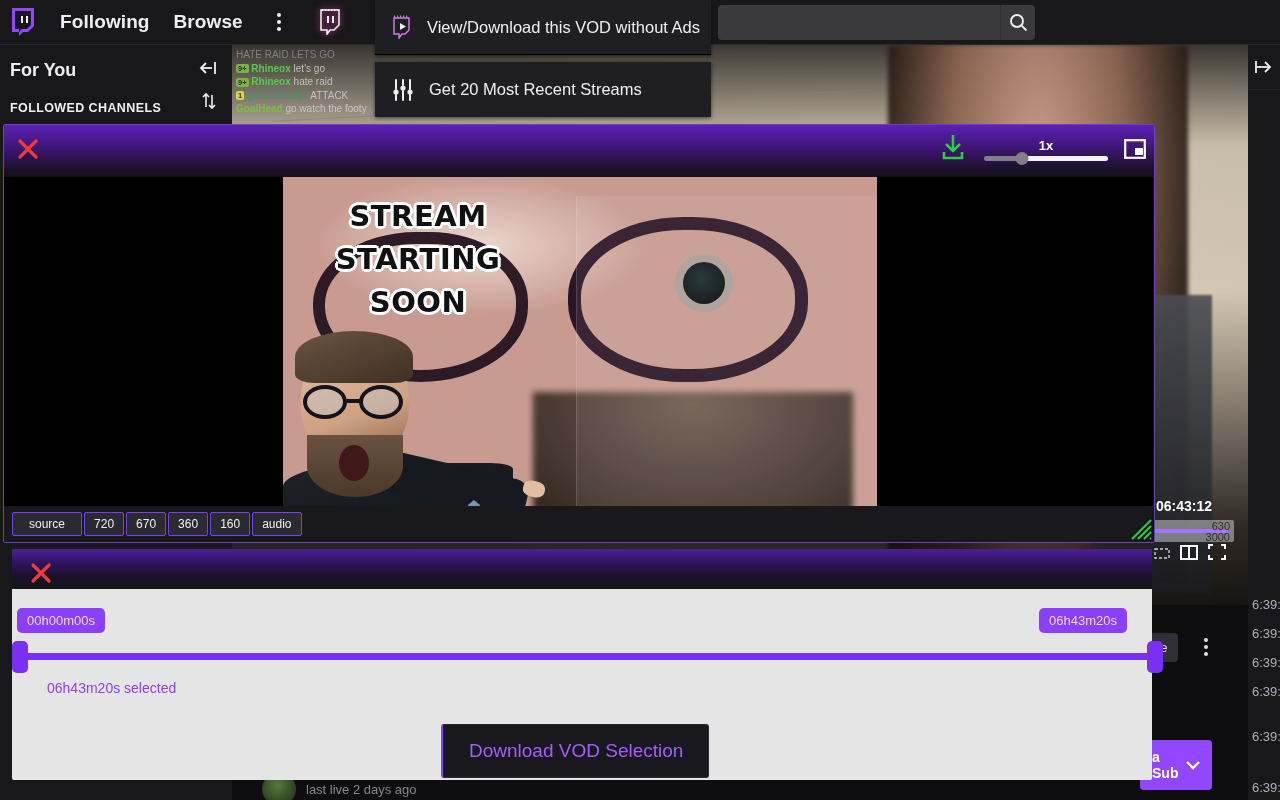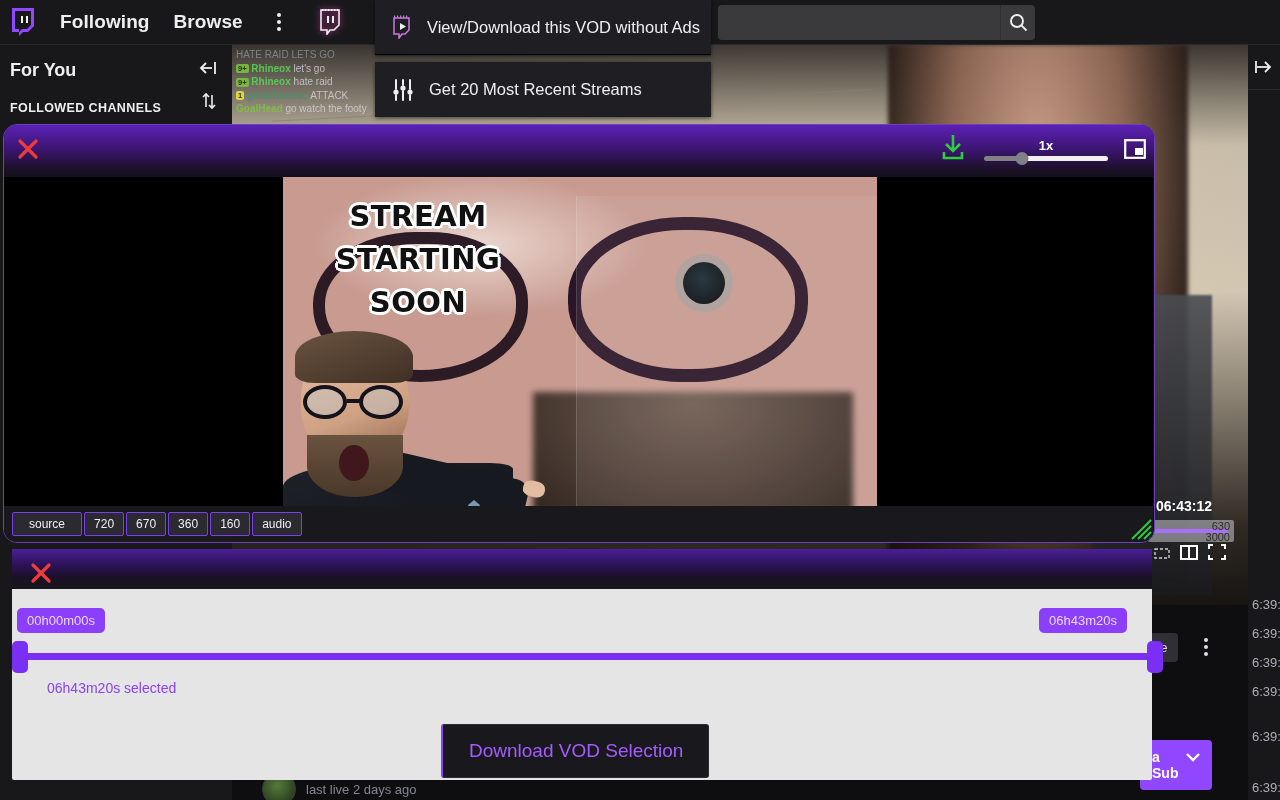--- a/index.html
+++ b/index.html
@@ -138,21 +138,21 @@
   }
   .bg-vol .bar { position:absolute; left:2px; top:9px; width: 78px; height:4px; background:#a970ff;}
   .bg-vol .n1 { position:absolute; right:4px; top:0px; font-size:11px; color:#2b2b2f;}
   .bg-vol .n2 { position:absolute; right:4px; top:11px; font-size:11px; color:#2b2b2f;}
   .bg-ctl-icons { display: flex; gap: 10px; padding: 2px 0 0 6px; align-items: center; }
 
   
   .bg-sub {
     position: absolute; left: 1140px; top: 740px; z-index: 1;
     background: #9147ff; color: #fff; font-weight: bold; font-size: 14px;
-    padding: 9px 12px; border-radius: 4px; display: flex; gap: 8px; 
+    padding: 9px 12px; border-radius: 4px; display: flex; gap: 8px; align-items: center;
   }
   .bg-more-pill {
     position: absolute; left: 1146px; top: 633px; z-index: 1;
     background: #2f2f35; color: #dedee3; font-size: 13px;
     padding: 7px 10px; border-radius: 4px;
   }
   .bg-kebab {
     position:absolute; left: 1198px; top: 632px; z-index:1; width: 16px; height: 30px;
     display:flex; flex-direction:column; align-items:center; justify-content:center; gap:3px;
   }
@@ -170,21 +170,21 @@
   .ctx-item:first-child { border-bottom: 1px solid #000; }
   .ctx-gap { height: 7px; background: transparent; }
   .ctx-label { font-size: 16.5px; color: #efeff1; white-space: nowrap; }
   .ctx-ico { width: 24px; height: 24px; display:flex; align-items:center; justify-content:center; }
 
   
   .vod-dialog {
     position: absolute; left: 3px; top: 124px; width: 1152px; height: 419px;
     background: #101013; z-index: 30;
     border: 1.5px solid #6f3fbf;
-    border-radius: 14px;
+    border-radius: 2px;
     overflow: hidden;
   }
   .vod-dialog::before {
     content:""; position: absolute; left:0; top:0; right:0; height: 58px;
     background: linear-gradient(180deg, #5b21b6 0%, #3c1570 42%, #1a1025 78%, #101013 100%);
   }
   .vod-close {
     position: absolute; left: 12px; top: 12px; width: 24px; height: 24px; z-index: 3;
     cursor: pointer;
   }

